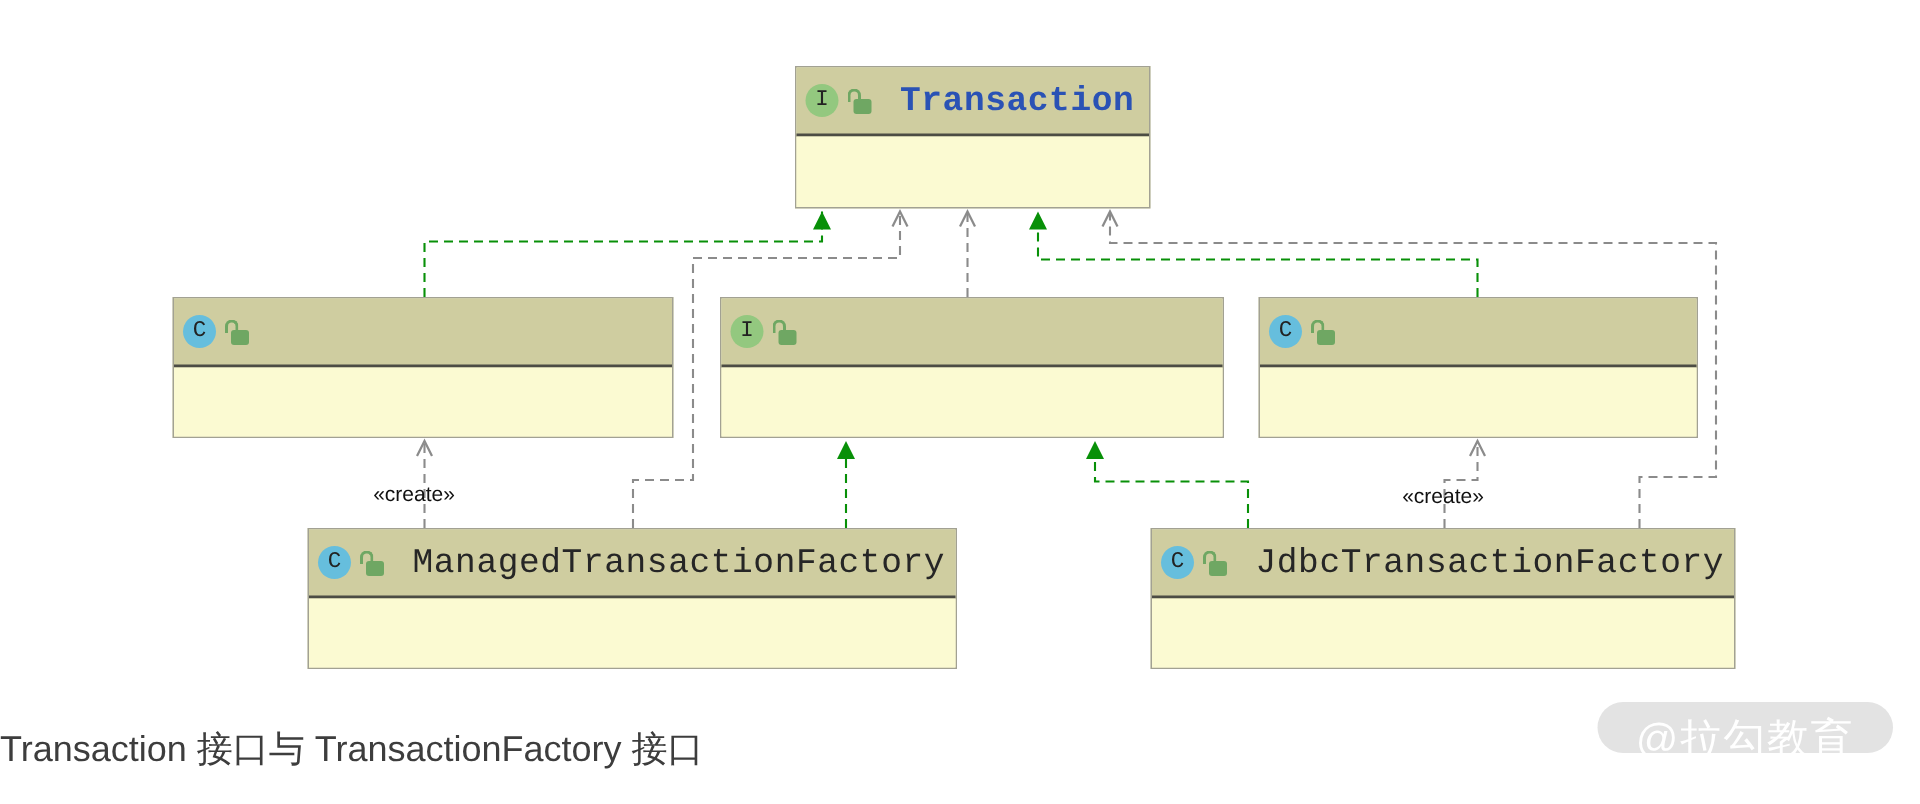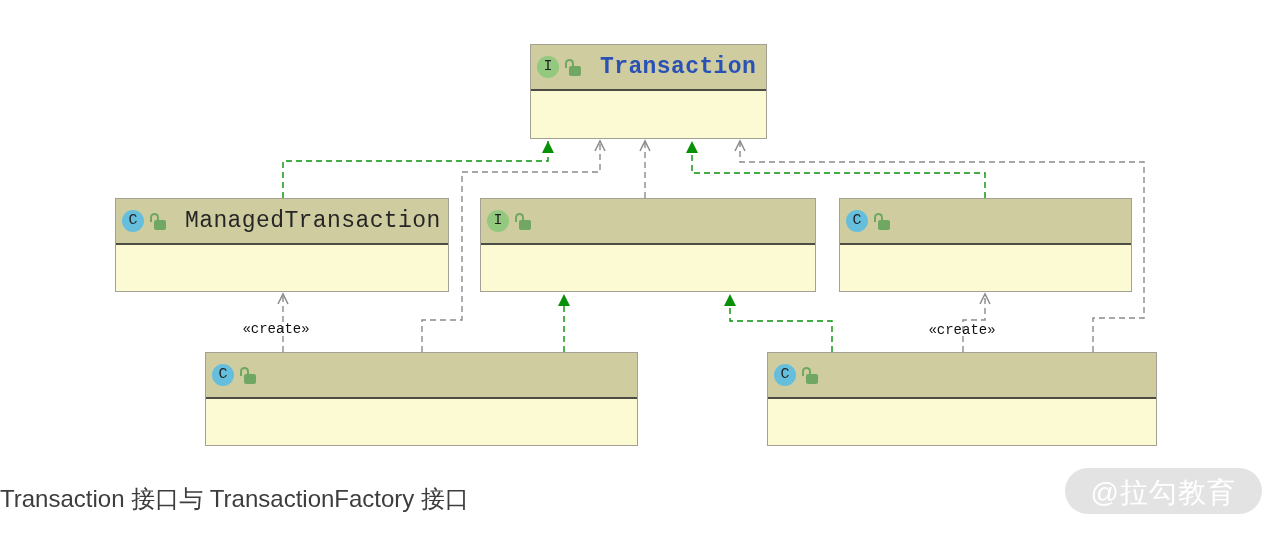--- a/index.html
+++ b/index.html
@@ -47,29 +47,29 @@
   }
   .class-box.selected .class-title{color:var(--title-selected);font-weight:bold;}
 
   #edges-svg{position:absolute;left:0;top:0;width:1280px;height:536px;pointer-events:none;}
   .edge{fill:none;stroke-width:1.4;stroke-dasharray:6 4;}
   .edge.implements{stroke:var(--green);marker-end:url(#m-filled);}
   .edge.dependency,.edge.create{stroke:var(--gray);marker-end:url(#m-open);}
 
   .edge-label{
     position:absolute;transform:translate(-50%,-50%);
-    font-family:Liberation Mono, monospace;font-size:14px;color:var(--create-label-text);
+    font-family:Liberation Sans, sans-serif;font-size:14px;color:var(--create-label-text);
     white-space:nowrap;
   }
   #caption{
     position:absolute;left:0;right:0;top:483px;text-align:left;
     font-size:24px;color:var(--caption-text);
   }
   #watermark{
-    position:absolute;right:18px;top:468px;height:46px;line-height:50px;
+    position:absolute;right:18px;top:468px;height:34px;line-height:50px;
     padding:0 26px;border-radius:25px;background:var(--wm-bg);
     color:var(--wm-text);font-size:28px;letter-spacing:1px;
   }
 </style>
 </head>
 <body>
 
 <div id="stage">
 
   <div id="boxes">
@@ -88,21 +88,20 @@
   </div>
       <div class="class-box class" style="left: 115px; top: 198px; width: 334px; height: 94px;">
     <div class="class-header">
       <span class="kind-icon">
         <span class="kind-letter">C</span>
       </span>
       <span class="lock">
         <span class="shackle"></span>
         <span class="lockbody"></span>
       </span>
-      <span class="class-title">ManagedTransaction</span>
     </div>
     <div class="class-body"></div>
   </div>
       <div class="class-box interface" style="left: 480px; top: 198px; width: 336px; height: 94px;">
     <div class="class-header">
       <span class="kind-icon">
         <span class="kind-letter">I</span>
       </span>
       <span class="lock">
         <span class="shackle"></span>
@@ -125,32 +124,34 @@
   </div>
       <div class="class-box class" style="left: 205px; top: 352px; width: 433px; height: 94px;">
     <div class="class-header">
       <span class="kind-icon">
         <span class="kind-letter">C</span>
       </span>
       <span class="lock">
         <span class="shackle"></span>
         <span class="lockbody"></span>
       </span>
+      <span class="class-title">ManagedTransactionFactory</span>
     </div>
     <div class="class-body"></div>
   </div>
       <div class="class-box class" style="left: 767px; top: 352px; width: 390px; height: 94px;">
     <div class="class-header">
       <span class="kind-icon">
         <span class="kind-letter">C</span>
       </span>
       <span class="lock">
         <span class="shackle"></span>
         <span class="lockbody"></span>
       </span>
+      <span class="class-title">JdbcTransactionFactory</span>
     </div>
     <div class="class-body"></div>
   </div>
     </div>
 
   <svg id="edges-svg" width="1280" height="536" viewBox="0 0 1280 536" xmlns="http://www.w3.org/2000/svg">
     <defs>
       <marker id="m-filled" markerUnits="userSpaceOnUse" markerWidth="16" markerHeight="16" refX="12" refY="6" orient="auto">
         <path id="m-filled-path" d="M0,0 L12,6 L0,12 Z" fill="#089008"></path>
       </marker>

